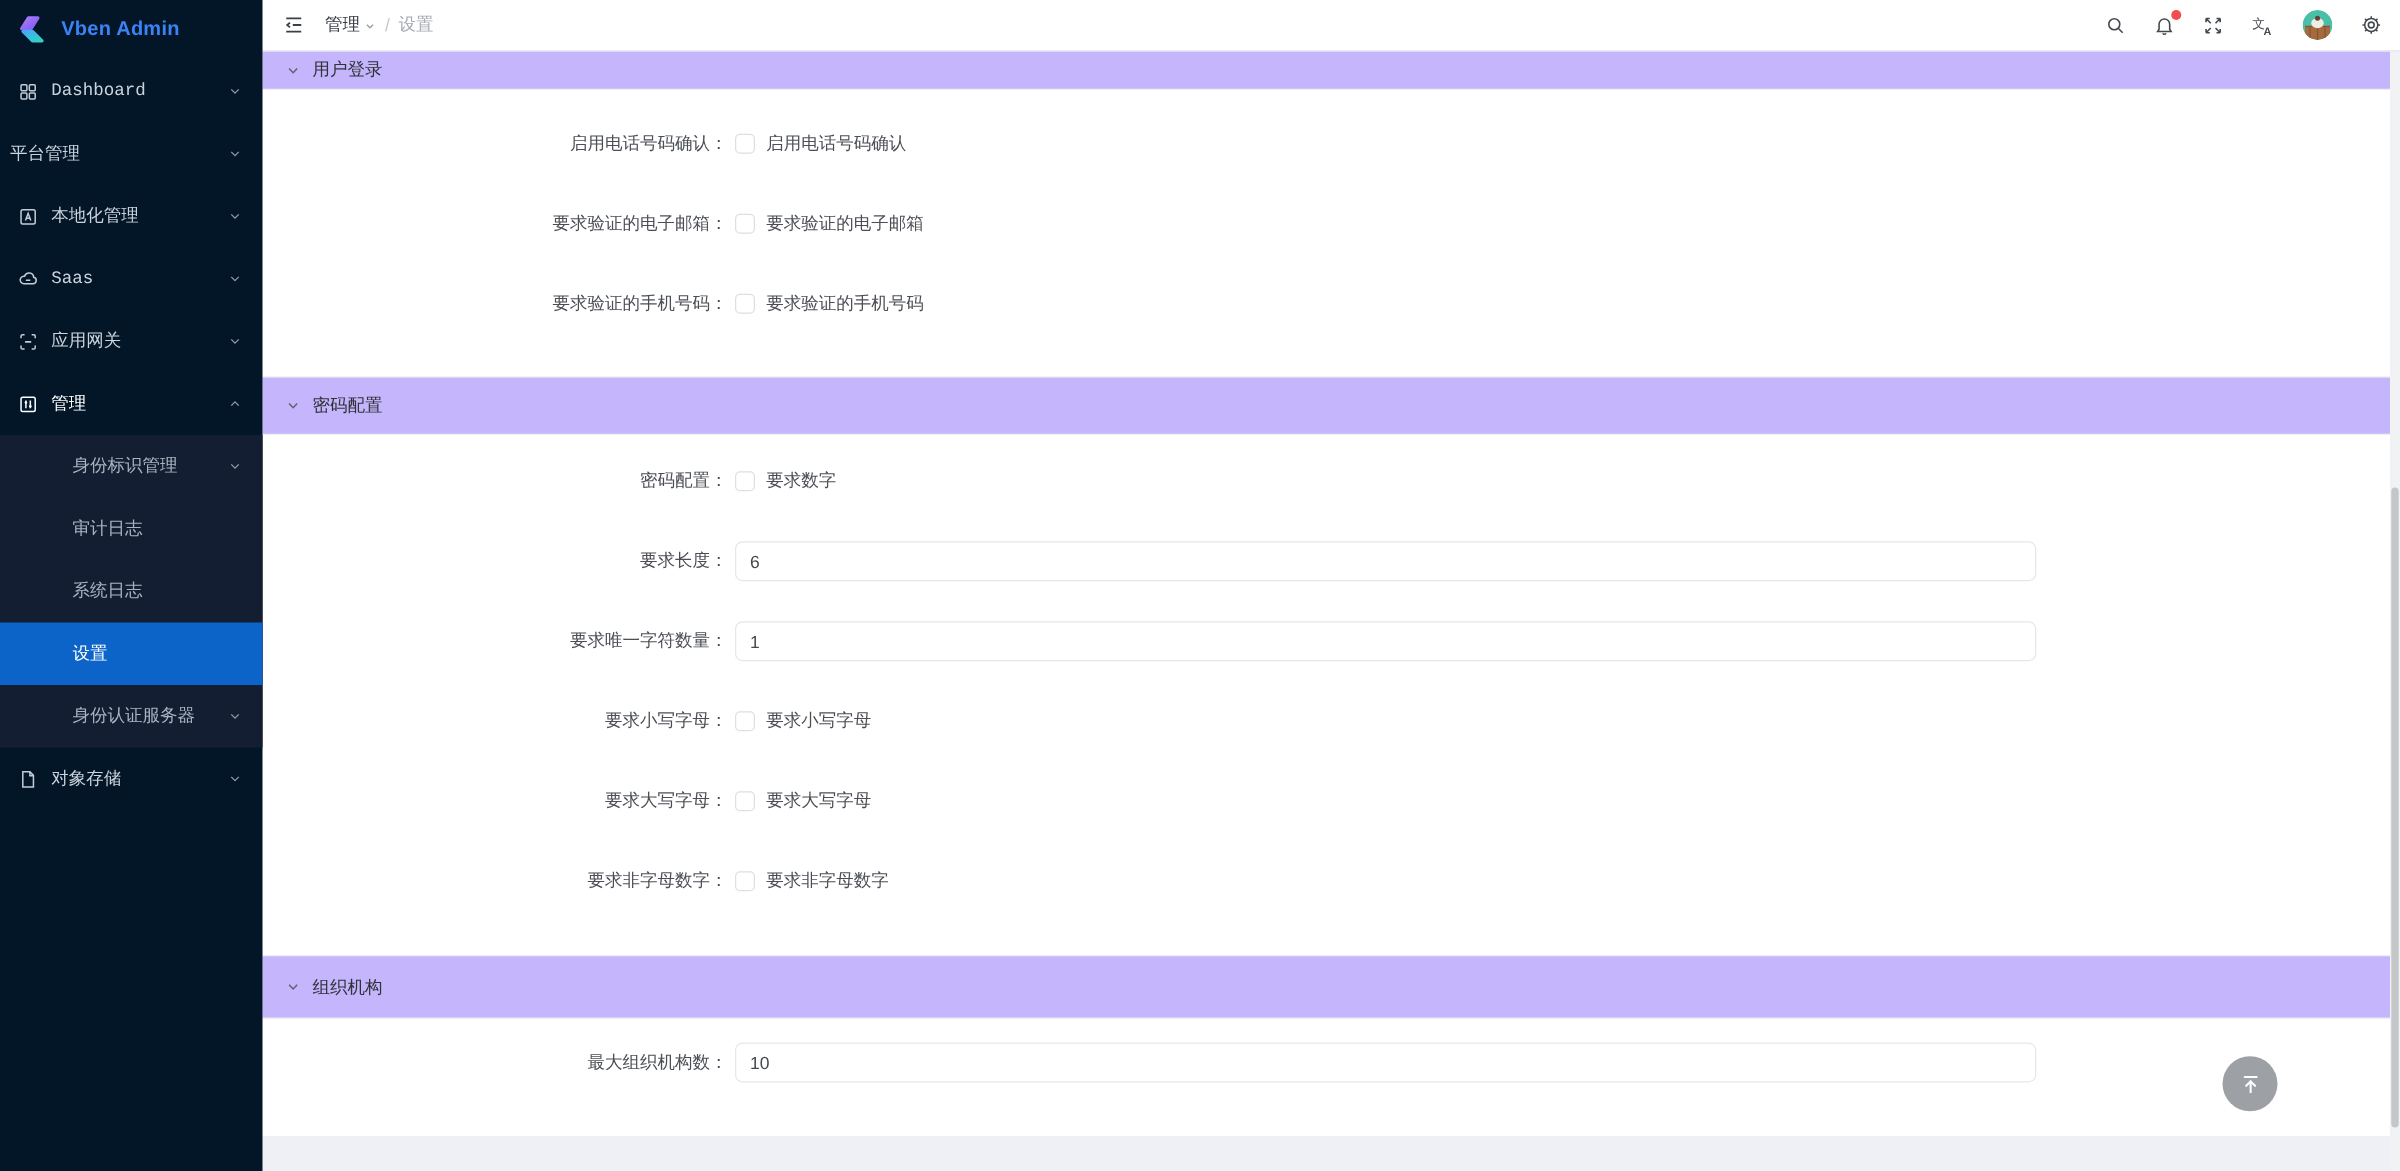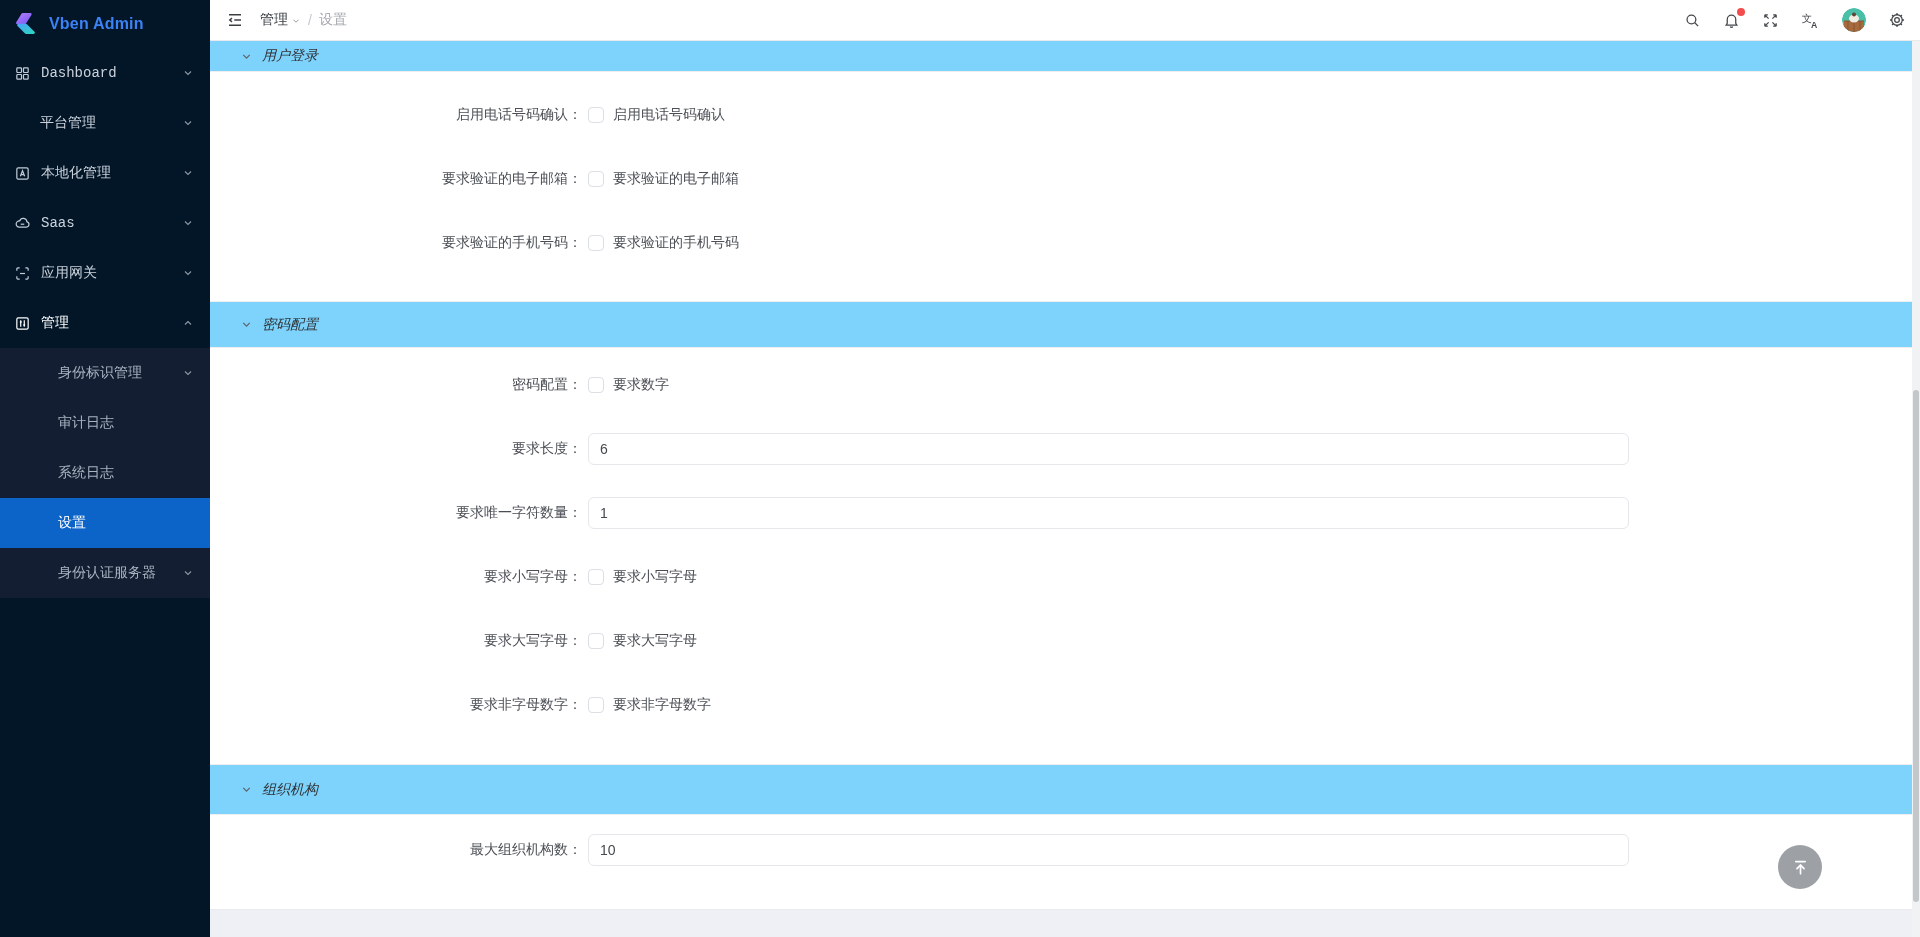--- a/index.html
+++ b/index.html
@@ -13,21 +13,21 @@
   svg { display:block; }
 
   
   .sidebar { position:absolute; left:0; top:0; width:210px; height:937px; background:#021628; z-index:5; }
   .logo-row { height:48px; display:flex; align-items:center; padding-left:13px; }
   .logo-title { color:#3b82f6; font-weight:bold; font-size:16px; margin-left:10px; letter-spacing:.2px; }
   .menu-item { height:50px; display:flex; align-items:center; padding:0 16px 0 14px; cursor:pointer; }
   .mi-icon { width:17px; height:17px; margin-right:10px; color:#c4cdd7; flex:none; }
   .mi-label { flex:1; color:#ccd3dc; white-space:nowrap; overflow:hidden;font-family:Liberation Mono, monospace; }
   .mi-chevron { color:#8e99a6; flex:none; }
-  .menu-item.no-icon { padding-left:40px; }
+  .menu-item.no-icon { padding-left:8px; }
   .menu-item.open .mi-label { color:#ffffff; }
   .menu-item.open .mi-icon { color:#ffffff; }
   .submenu { background:#131e32; }
   .submenu .menu-item { padding-left:58px; }
   .submenu .mi-label { color:#a9b4c2; }
   .menu-item.active { background:#0c63c8; }
   .menu-item.active .mi-label { color:#ffffff; }
 
   
   .topbar { position:absolute; left:210px; top:0; right:0; height:41px; background:#fff;
@@ -38,22 +38,22 @@
   .bc-caret { color:#9aa0a8; margin-top:2px; }
   .bc-sep { color:#c3c7cd; }
   .bc-current { color:#a6aab1; }
   .topbar-right { margin-left:auto; display:flex; align-items:center; gap:22px; color:#45494e; }
   .tb-icon { cursor:pointer; display:flex; color:#45494e; position:relative; }
   .badge-dot { position:absolute; top:-4px; right:-5px; width:8px; height:8px; border-radius:50%; background:#f34d4d; }
   .avatar { width:24px; height:24px; border-radius:50%; overflow:hidden; cursor:pointer; flex:none; }
 
   
   .main { position:absolute; left:210px; top:41px; right:0; bottom:0; background:#eef0f5; }
-  .sec-head { height:31px; background:#7dd3fc; border-bottom:1px solid #efefef;
-              display:flex; align-items:center; padding-left:30px; gap:9px; cursor:pointer;font-style:italic; }
+  .sec-head { height:31px; background:#c4b5fd; border-bottom:1px solid #efefef;
+              display:flex; align-items:center; padding-left:18px; gap:9px; cursor:pointer; }
   .sec-head.tall { height:46px; }
   .sec-head.tall3 { height:50px; }
   .sec-chevron { color:#5f6368; display:flex; }
   .sec-title { color:#2f3236; font-weight:500; }
   .sec-body { background:#fff; border-bottom:1px solid #efefef; }
   .sec-body.b1 { height:230px; padding-top:27px; }
   .sec-body.b2 { height:417px; padding-top:21px; }
   .sec-body.b3 { height:95px; padding-top:19px; border-bottom:1px solid #e9ebef; }
 
   .form-row { display:flex; align-items:center; height:32px; margin-bottom:32px;padding-left:12px; }
@@ -205,20 +205,34 @@
       <div class="menu-item">
         <span class="mi-label">身份认证服务器</span>
         <span class="mi-chevron">
           <svg width="12" height="12" viewBox="0 0 24 24" fill="none" stroke="currentColor" stroke-width="2.2">
               <path d="M6 9l6 6 6-6"></path>
             </svg>
         </span>
       </div>
     </div>
 
+    <div class="menu-item">
+      <span class="mi-icon">
+        <svg width="17" height="17" viewBox="0 0 24 24" fill="none" stroke="currentColor" stroke-width="1.7">
+          <path d="M6 3.5h8l4 4V20.5H6z"></path>
+            <path d="M14 3.5V8h4"></path>
+        </svg>
+      </span>
+      <span class="mi-label">对象存储</span>
+      <span class="mi-chevron">
+        <svg width="12" height="12" viewBox="0 0 24 24" fill="none" stroke="currentColor" stroke-width="2.2">
+            <path d="M6 9l6 6 6-6"></path>
+          </svg>
+      </span>
+    </div>
   </nav>
 </aside>
 
 <header class="topbar">
   <span class="collapse-btn">
     <svg width="18" height="18" viewBox="0 0 24 24" fill="none" stroke="currentColor" stroke-width="1.9">
       <path d="M4 5h16M11 12h9M4 19h16"></path>
         <path d="M8 9.5L5 12l3 2.5"></path>
     </svg>
   </span>

